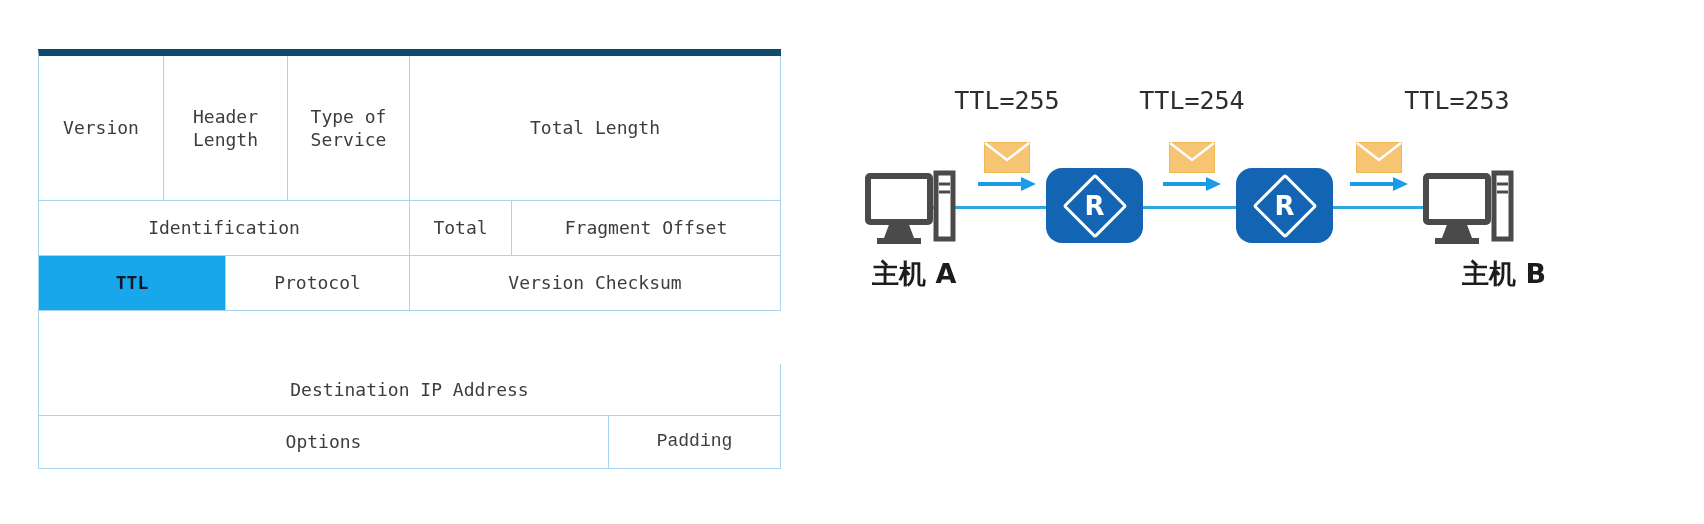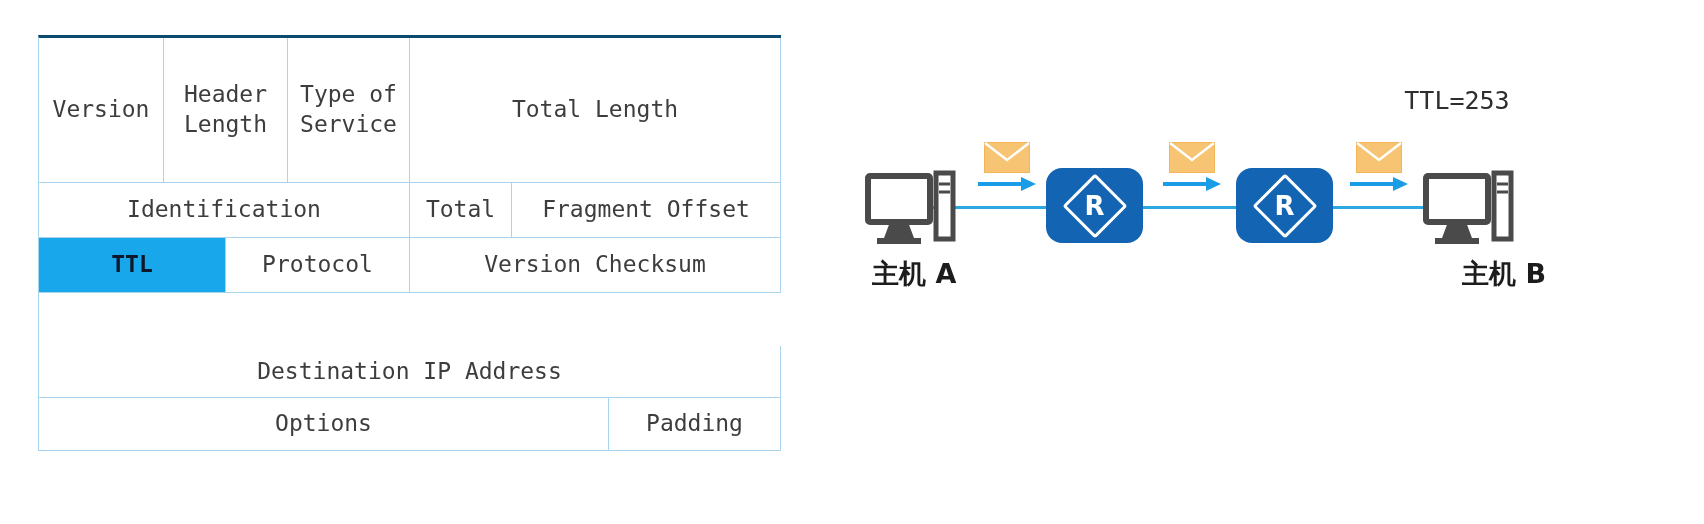--- a/index.html
+++ b/index.html
@@ -14,27 +14,27 @@
     background: #ffffff;
     overflow: hidden;
     font-family: "DejaVu Sans Mono", "Liberation Mono", monospace;
     color: #3d3d3d;
   }
 
   
   .ip-table {
     position: absolute;
     left: 38px;
-    top: 35px;
+    top: 49px;
     display: grid;
     grid-template-columns: 125px 62px 62px 122px 102px 97px 172px;
     grid-template-rows: 145px 55px 55px 53px 52px 53px;
-    border-top: 3px solid #0c4a6e;
+    border-top: 7px solid #0c4a6e;
     border-left: 1px solid #a9d4ef;
-    font-size: 23px;
+    font-size: 18px;
   }
   .cell {
     border-right: 1px solid #a9d4ef;
     border-bottom: 1px solid #a9d4ef;
     display: flex;
     align-items: center;
     justify-content: center;
     text-align: center;
     line-height: 1.3;
     background: #ffffff;
@@ -45,21 +45,21 @@
   .c-total    { grid-column: 5 / 8; grid-row: 1; }
   .c-ident    { grid-column: 1 / 5; grid-row: 2; }
   .c-flags    { grid-column: 5 / 6; grid-row: 2; }
   .c-frag     { grid-column: 6 / 8; grid-row: 2; }
   .c-ttl      { grid-column: 1 / 3; grid-row: 3; background: #17a7ea; color: #0f172a; font-weight: bold; }
   .c-proto    { grid-column: 3 / 5; grid-row: 3; }
   .c-checksum { grid-column: 5 / 8; grid-row: 3; }
   .c-src      { grid-column: 1 / 8; grid-row: 4; }
   .c-dst      { grid-column: 1 / 8; grid-row: 5; }
   .c-options  { grid-column: 1 / 7; grid-row: 6; }
-  .c-padding  { grid-column: 7 / 8; grid-row: 6; }
+  .c-padding  { grid-column: 7 / 8; grid-row: 6; font-family: Liberation Mono, monospace; }
 
   
   .net-link-line {
     position: absolute;
     left: 908px;
     top: 206px;
     width: 582px;
     height: 3px;
     background: #29a9e0;
   }
@@ -159,20 +159,22 @@
     <div class="cell c-ttl">TTL</div>
     <div class="cell c-proto">Protocol</div>
     <div class="cell c-checksum">Version Checksum</div>
     <div class="cell c-dst">Destination IP Address</div>
     <div class="cell c-options">Options</div>
     <div class="cell c-padding">Padding</div>
   </div>
 
   <div class="net-link-line"></div>
 
+  <div class="ttl-label ttl-1">TTL=255</div>
+  <div class="ttl-label ttl-2">TTL=254</div>
   <div class="ttl-label ttl-3">TTL=253</div>
 
   <div class="envelope env-1">
     <svg width="46" height="31" viewBox="0 0 46 31">
       <rect x="0.5" y="0.5" width="45" height="30" fill="#f6c473" stroke="#f0b658" stroke-width="1"></rect>
       <path d="M1,1 L23,18 L45,1" fill="none" stroke="#ffffff" stroke-width="2.5"></path>
     </svg>
   </div>
   <div class="envelope env-2">
     <svg width="46" height="31" viewBox="0 0 46 31">

